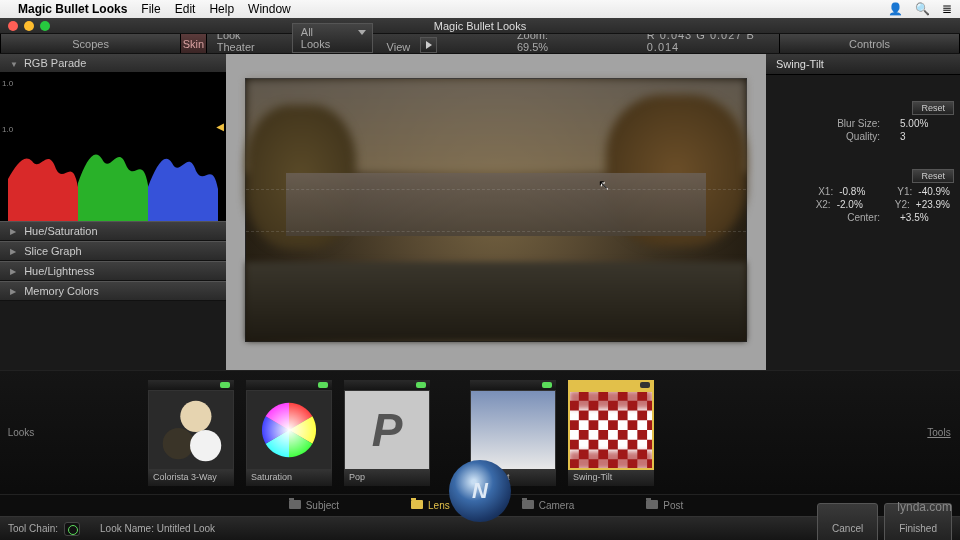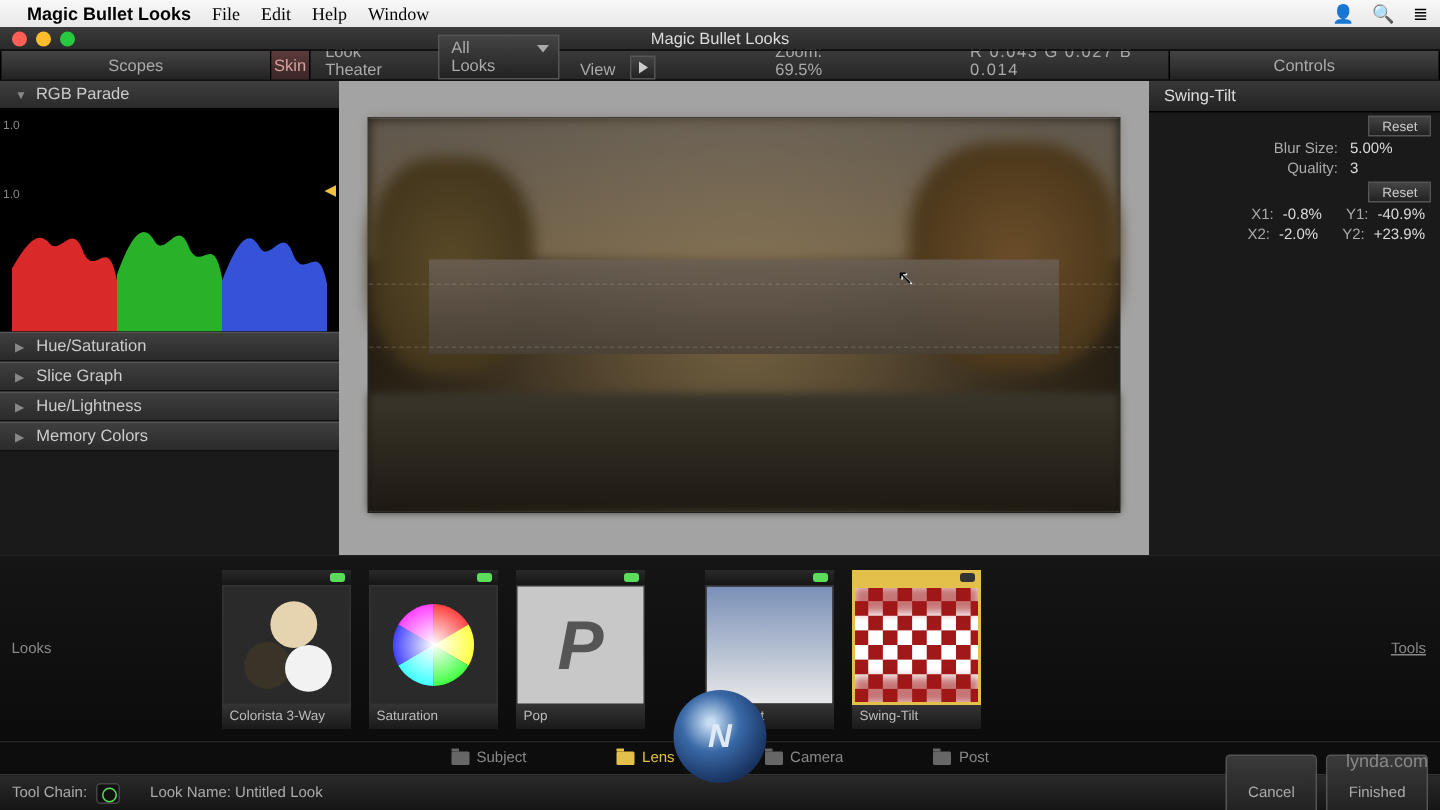--- a/index.html
+++ b/index.html
@@ -2,21 +2,21 @@
 <html><head>
   <meta charset="utf-8">
   <style>
     * { margin: 0; padding: 0; box-sizing: border-box; font-family: "Lucida Grande", Arial, sans-serif; }
     body { width: 960px; height: 540px; background: #000; overflow: hidden; position: relative; color: #ccc; font-size: 11px; }
 
     
     .mac-menu { height: 18px; background: linear-gradient(#f8f8f8,#e8e8e8); display:flex; align-items:center; padding: 0 8px; font-size: 12px; color:#000; }
     .mac-menu .apple { margin-right: 10px; font-size:13px; }
     .mac-menu .app-name { font-weight: bold; margin-right: 14px; }
-    .mac-menu .menu-item { margin-right: 14px; font-family: Liberation Serif, serif; }
+    .mac-menu .menu-item { margin-right: 14px; }
     .mac-menu .spacer { flex:1; }
     .mac-menu .right-icon { margin-left: 12px; }
 
     
     .window-chrome { height: 16px; background: linear-gradient(#3a3a3a,#2a2a2a); border-bottom:1px solid #111; position:relative; display:flex; align-items:center; padding:0 8px; color:#bbb;}
     .traffic { display:flex; gap:6px; }
     .traffic span { width:10px; height:10px; border-radius:50%; display:block; }
     .tl-close{ background:#ff5f56;} .tl-min{background:#ffbd2e;} .tl-max{background:#27c93f;}
     .window-title { position:absolute; left:50%; transform:translateX(-50%); font-size:11px; color:#ddd;}
 
@@ -52,26 +52,26 @@
     .preview .water{ position:absolute; left:0; right:0; bottom:0; height:30%; background:linear-gradient(#3a362c,#1e1a12); filter: blur(3px);}
     .preview .sky{ position:absolute; left:0; right:0; top:0; height:36%; background:linear-gradient(#7a7268,#8c7a5c); filter: blur(4px); opacity:0.7;}
     .preview .foliage-l{ position:absolute; left:0; top:10%; width:22%; height:55%; background:radial-gradient(#5a4a28,#3a2e18); filter:blur(5px); border-radius:40%;}
     .preview .foliage-r{ position:absolute; right:0; top:6%; width:28%; height:58%; background:radial-gradient(#6b4e28,#3e2e16); filter:blur(5px); border-radius:40%;}
     .preview .cursor{ position:absolute; left:352px; top:98px; font-size:13px; color:#000;}
     .preview .cursor:before{ content:"↖"; color:#000; text-shadow:1px 1px 0 #fff;}
     .preview .overlay-line{position:absolute; left:0; right:0; border-top:1px dashed rgba(200,200,200,0.18);}
 
     .right-panel { width: 194px; background:#1a1a1a; display:flex; flex-direction:column; font-size:10px;}
     .right-panel .title-row{ background:linear-gradient(#383838,#222); padding:4px 10px; font-size:11px; color:#ddd; border-bottom:1px solid #000;}
-    .right-panel .reset-row{ display:flex; justify-content:flex-end; padding:2px 6px;}
+    .right-panel .reset-row{ display:flex; justify-content:flex-end; padding:2px 6px;margin-top:24px;}
     .right-panel .reset{ background:linear-gradient(#444,#222); padding:1px 8px; font-size:9px; border:1px solid #555; color:#ccc;}
-    .right-panel .param{ display:flex; justify-content:flex-end; gap:8px; padding:1px 10px; color:#aaa;}
+    .right-panel .param{ display:flex; justify-content:flex-end; gap:20px; padding:1px 10px; color:#aaa;}
     .right-panel .param .lbl{ text-align:right; flex:1;}
     .right-panel .param .val{ width:50px; text-align:left; color:#ddd;}
-    .right-panel .param-pair{ display:flex; padding:1px 10px; gap:16px; justify-content:flex-end;}
+    .right-panel .param-pair{ display:flex; padding:1px 10px; gap:32px; justify-content:flex-end;}
     .right-panel .param-pair .cell{ display:flex; gap:6px;}
     .right-panel .param-pair .cell .lbl{ color:#aaa;}
     .right-panel .param-pair .cell .val{ color:#ddd;}
 
     
     .tool-strip{ height: 146px; background: linear-gradient(#151515,#0a0a0a); display:flex; flex-direction:column; border-top:1px solid #222;}
     .tool-row { flex:1; display:flex; align-items:center; padding:6px 4px; position:relative;}
     .tool-row .side-label{ width:34px; text-align:center; font-size:10px; color:#888;}
     .tool-row .right-label{ width:34px; text-align:center; font-size:10px; color:#888; margin-left:auto;text-decoration:underline;}
     .tools-container{ display:flex; gap:12px; margin-left:110px;}
@@ -80,21 +80,21 @@
     .tool-power .indicator{ width:10px; height:6px; background:#5bdc5b; border-radius:2px;}
     .tool-thumb{ height:80px; background:#2a2a2a; display:flex; align-items:center; justify-content:center; border:1px solid #333;}
     .tool-label{ height:16px; background:linear-gradient(#333,#1a1a1a); font-size:9px; padding:2px 5px; color:#bbb;}
     .tool-card.selected .tool-thumb{ outline:2px solid #e2c04a; outline-offset:-2px;}
     .tool-card.selected .tool-power{ background:#e2c04a;}
     .tool-card.selected .tool-power .indicator{ background:#333;}
 
     .colorista svg, .saturation svg, .pop svg, .gradient svg, .swing svg { width:100%; height:100%;}
 
     .category-row{ height:22px; display:flex; align-items:center; justify-content:center; gap:60px; font-size:10px; color:#888; background:#0d0d0d; border-top:1px solid #222;}
-    .category-row .cat{ display:flex; align-items:center; gap:5px;}
+    .category-row .cat{ display:flex; align-items:flex-start; gap:5px;margin-left:12px;}
     .category-row .cat.active{ color:#e2c04a;}
     .category-row .folder{ width:12px; height:9px; background:#666; border-radius:1px; position:relative;}
     .category-row .folder:before{ content:""; position:absolute; top:-2px; left:0; width:5px; height:2px; background:#666;}
     .category-row .cat.active .folder{ background:#e2c04a;}
     .category-row .cat.active .folder:before{ background:#e2c04a;}
 
     
     .status-bar{ height:24px; background:linear-gradient(#2a2a2a,#151515); display:flex; align-items:center; padding:0 8px; font-size:10px; color:#aaa; border-top:1px solid #333;}
     .status-bar .chain{ display:flex; align-items:center; gap:6px; margin-right:20px;}
     .status-bar .power-ind{ display:inline-block; width:16px; height:14px; border-radius:3px; background:#111; border:1px solid #444; position:relative;}
@@ -217,20 +217,24 @@
     </div>
     <div class="param-pair">
       <div class="cell">
           <span class="lbl">X2:</span>
           <span class="val">-2.0%</span>
         </div>
       <div class="cell">
           <span class="lbl">Y2:</span>
           <span class="val">+23.9%</span>
         </div>
+    </div>
+    <div class="param">
+      <span class="lbl">Center:</span>
+      <span class="val">+3.5%</span>
     </div>
   </div>
 </div>
 
 <div class="tool-strip">
   <div class="tool-row">
     <div class="side-label">Looks</div>
     <div class="tools-container">
 
       <div class="tool-card">

